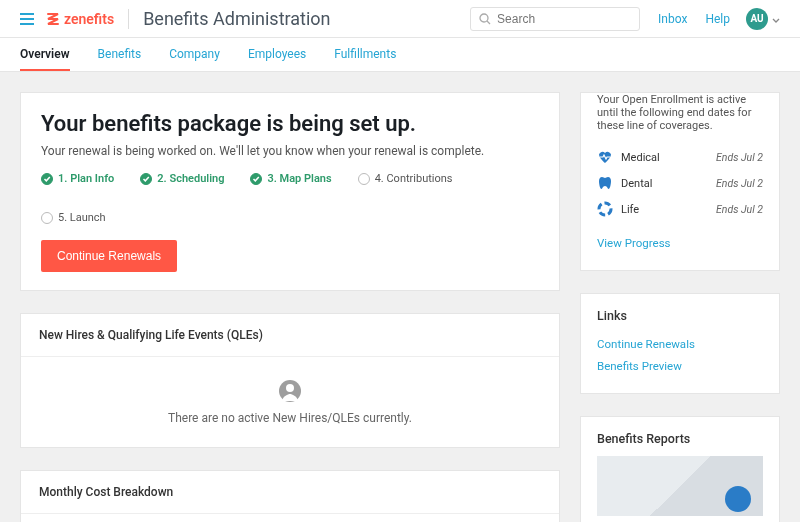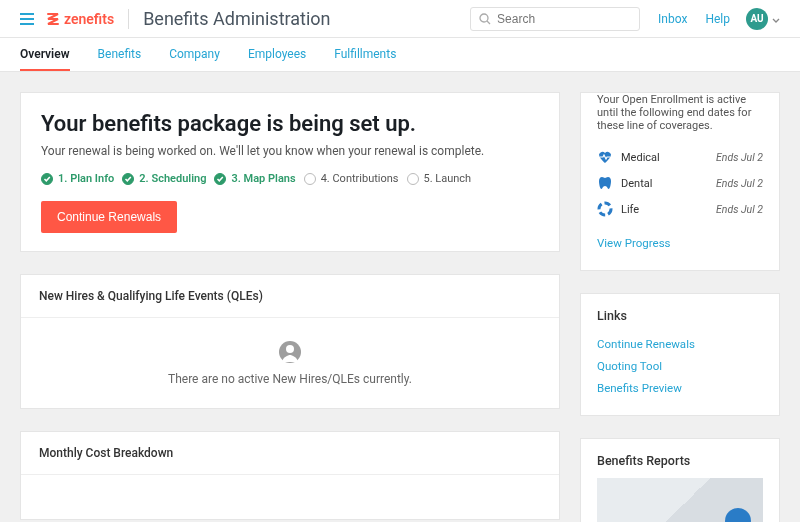--- a/index.html
+++ b/index.html
@@ -28,21 +28,21 @@
   .side-col { width:200px; display:flex; flex-direction:column; gap:22px; }
 
   .card { background:#fff; border:1px solid #e5e5e5; }
   .card-pad { padding:18px 20px; }
   .card-title { font-size:12px; color:#333; padding:14px 18px; border-bottom:1px solid #eee; font-weight:500; }
   .card-body-center { padding:22px 18px; text-align:center; color:#666; font-size:12px; }
   .person-icon { width:24px; height:24px; margin:0 auto 8px; color:#999; }
 
   .hero h1 { font-size:22px; font-weight:600; color:#1a1f24; margin-bottom:8px; }
   .hero .sub { font-size:12px; color:#555; margin-bottom:14px; }
-  .steps { display:flex; gap:8px; margin-bottom:16px; flex-wrap:wrap; }
+  .steps { display:flex; gap:26px; margin-bottom:16px; flex-wrap:wrap; }
   .step { display:flex; align-items:center; gap:5px; font-size:11px; color:#555; }
   .step.done { color:#2e9b6b; font-weight:600; }
   .step.done .circ { background:#2e9b6b; border-color:#2e9b6b; }
   .circ { width:12px; height:12px; border:1.5px solid #bbb; border-radius:50%; display:flex; align-items:center; justify-content:center; }
   .circ svg { display:block; }
   .btn-primary { background:#ff5745; color:#fff; border:none; padding:9px 16px; font-size:12px; border-radius:2px; cursor:pointer; }
 
   .cost-headers { display:flex; padding:10px 20px; font-size:11px; color:#666; border-bottom:1px solid #eee; }
   .cost-headers div:nth-child(1){ flex:1.4; }
   .cost-headers div:nth-child(2){ flex:1; }
@@ -210,21 +210,20 @@
           </div>
         </div>
         <a class="side-link view-progress">View Progress</a>
       </div>
     </div>
 
     <div class="side-card">
       <div class="side-title">Links</div>
       <div class="side-body link-list">
         <a>Continue Renewals</a>
-        <a>Quoting Tool</a>
         <a>Benefits Preview</a>
       </div>
     </div>
 
     <div class="side-card">
       <div class="side-title">Benefits Reports</div>
       <div class="report-img"></div>
     </div>
 
   </div>

